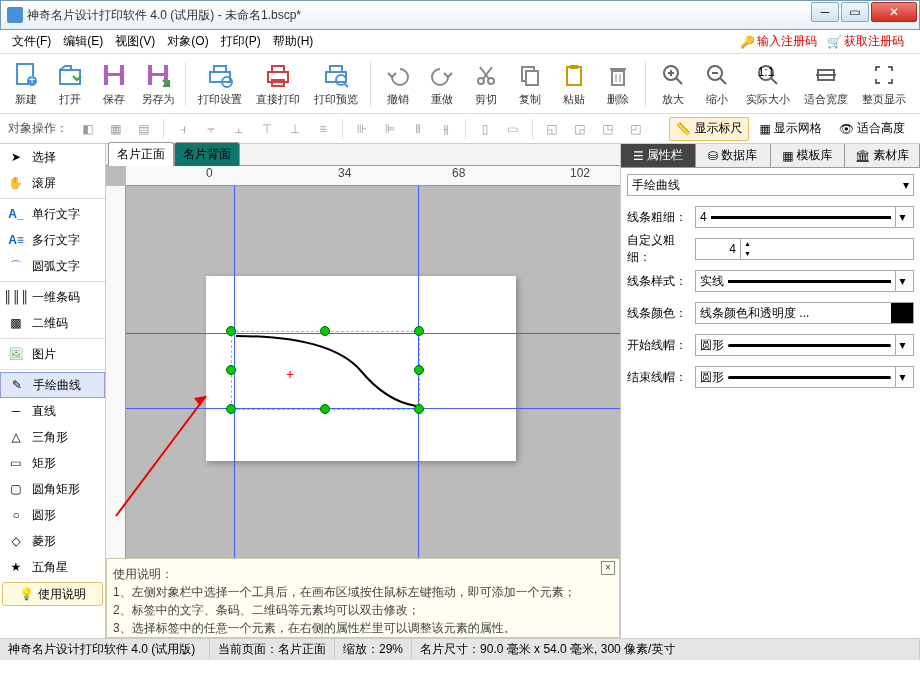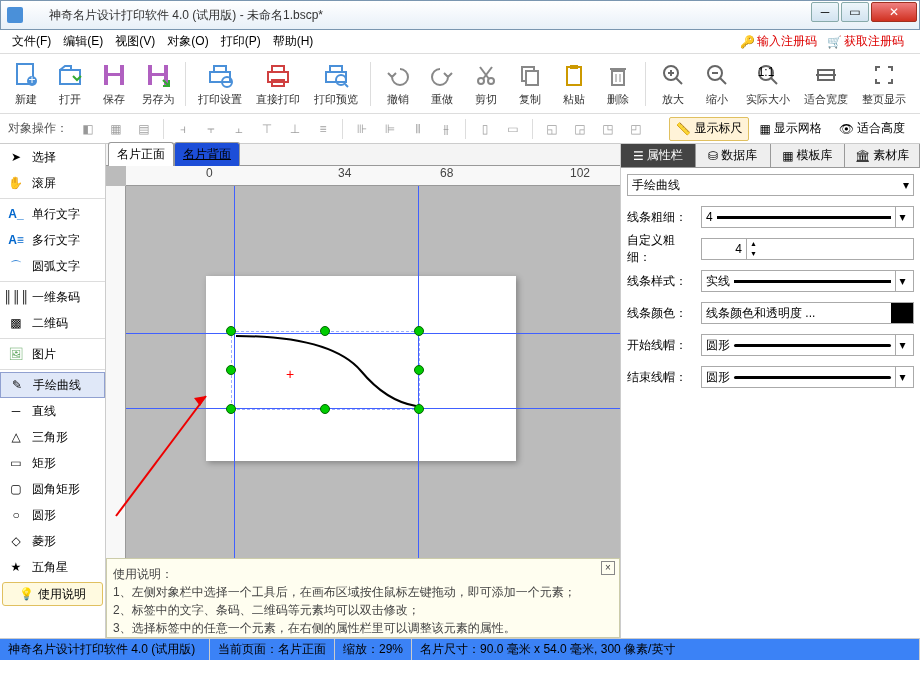--- a/index.html
+++ b/index.html
@@ -1,17 +1,17 @@
 <!DOCTYPE html>
 <html><head>
 <meta charset="utf-8">
 <style>
 *{margin:0;padding:0;box-sizing:border-box;font-family:"Microsoft YaHei",SimSun,sans-serif;font-size:12px;}
 body{width:920px;height:690px;overflow:hidden;background:#fff;}
-.titlebar{height:30px;background:linear-gradient(#fff,#e8f0f8);border:1px solid #7a96b0;display:flex;align-items:center;padding-left:6px;gap:22px;}
+.titlebar{height:30px;background:linear-gradient(#fff,#e8f0f8);border:1px solid #7a96b0;display:flex;align-items:center;padding-left:6px;}
 .titlebar .icon{width:16px;height:16px;background:#4a90d9;border-radius:2px;margin-right:4px;}
 .titlebar .title{flex:1;color:#333;}
 .winbtns{display:flex;height:100%;}
 .winbtn{width:28px;height:20px;margin-top:1px;display:flex;align-items:center;justify-content:center;border:1px solid #8aa;background:linear-gradient(#eef6fb,#d2e3f0);border-radius:2px;margin-right:2px;}
 .winbtn.close{width:46px;background:linear-gradient(#f08080,#d03020);color:#fff;border-color:#a03020;}
 .menubar{height:24px;display:flex;align-items:center;padding:0 6px;border-bottom:1px solid #ddd;}
 .menuitem{padding:2px 6px;cursor:default;}
 .menubar .spacer{flex:1;}
 .reglink{color:#d00;display:flex;align-items:center;gap:2px;margin-right:10px;}
 .toolbar{height:60px;display:flex;align-items:center;padding:2px 6px;border-bottom:1px solid #ddd;gap:4px;}
@@ -28,48 +28,48 @@
 .togglebtn.active{background:#fff3d8;border-color:#e0c060;}
 .main{display:flex;height:494px;}
 .toolbox{width:106px;border-right:1px solid #ccc;background:#fff;overflow:hidden;}
 .tool{height:26px;display:flex;align-items:center;padding-left:6px;gap:6px;cursor:default;}
 .tool.sel{background:#e0e8f8;border:1px solid #90a0d0;}
 .tool .ticon{width:20px;height:16px;display:flex;align-items:center;justify-content:center;}
 .toolbox .helpbtn{margin:2px;height:24px;display:flex;align-items:center;justify-content:center;gap:4px;border:1px solid #e0c060;background:#fffae0;border-radius:3px;}
 .center{flex:1;display:flex;flex-direction:column;background:#bbb;}
 .tabs{height:22px;background:#f4f4f4;display:flex;align-items:flex-end;border-bottom:1px solid #999;padding-left:2px;}
 .tab{padding:3px 8px;border:1px solid #999;border-bottom:none;background:#fff;border-radius:3px 3px 0 0;margin-right:0px;position:relative;top:1px;}
-.tab.inactive{background:#1d4ed8;text-decoration:underline;}
+.tab.inactive{background:#0f766e;}
 .canvaswrap{flex:1;position:relative;overflow:hidden;background:#bbb;}
 .hruler{position:absolute;top:0;left:20px;right:0;height:20px;background:#f8f8f8;border-bottom:1px solid #999;font-size:9px;}
 .hruler .tick{position:absolute;top:0;height:100%;color:#444;}
 .vruler{position:absolute;top:20px;left:0;width:20px;bottom:0;background:#f8f8f8;border-right:1px solid #999;}
 .canvasarea{position:absolute;top:20px;left:20px;right:0;bottom:0;background:#bbb;}
 .card{position:absolute;left:80px;top:90px;width:310px;height:185px;background:#fff;box-shadow:2px 2px 6px rgba(0,0,0,0.3);}
 .selbox{position:absolute;left:105px;top:145px;width:190px;height:80px;}
 .guideline{position:absolute;background:#4060ff;}
 .handle{position:absolute;width:10px;height:10px;background:#0c0;border:1px solid #060;border-radius:50%;}
 .helpbox{height:80px;background:#fffef0;border:1px solid #cca;margin:0;padding:6px;position:relative;font-size:12px;line-height:1.5;color:#444;}
 .helpbox .closex{position:absolute;top:2px;right:4px;width:14px;height:14px;border:1px solid #888;font-size:10px;text-align:center;line-height:12px;}
 .rightpanel{width:300px;border-left:1px solid #ccc;background:#fff;display:flex;flex-direction:column;}
 .rtabs{height:24px;display:flex;border-bottom:1px solid #999;}
 .rtab{flex:1;display:flex;align-items:center;justify-content:center;gap:3px;border-right:1px solid #999;background:#eee;font-size:11px;}
 .rtab.active{background:#444;color:#fff;}
 .rprops{padding:6px;}
 .propsel{width:100%;height:22px;border:1px solid #aaa;padding:2px 4px;margin-bottom:8px;background:#fff;display:flex;align-items:center;justify-content:space-between;}
-.proprow{display:flex;align-items:center;height:26px;margin-bottom:6px;gap:6px;}
+.proprow{display:flex;align-items:center;height:26px;margin-bottom:6px;}
 .proprow .plbl{width:68px;}
 .proprow .pval{flex:1;height:22px;border:1px solid #aaa;display:flex;align-items:center;padding:0 4px;background:#fff;}
 .proprow .pdd{width:14px;text-align:center;border-left:1px solid #aaa;height:100%;display:flex;align-items:center;justify-content:center;}
 .spincell{width:40px;text-align:right;padding-right:4px;}
 .spinbtns{width:14px;display:flex;flex-direction:column;border-left:1px solid #aaa;height:100%;}
 .spinbtns div{flex:1;font-size:7px;text-align:center;line-height:9px;}
 .linesample{flex:1;height:3px;background:#000;margin:0 4px;}
 .colorbox{width:22px;height:20px;background:#000;margin-left:2px;}
-.statusbar{height:22px;border-top:1px solid #ccc;display:flex;align-items:center;font-size:11px;background:#3b82f6;}
+.statusbar{height:22px;border-top:1px solid #ccc;display:flex;align-items:center;font-size:11px;background:#e5e5e5;}
 .statusbar .cell{padding:0 8px;border-right:1px solid #ccc;height:100%;display:flex;align-items:center;}
 .redarrow{position:absolute;pointer-events:none;}
 </style>
 </head>
 <body>
 
 <div class="titlebar">
   <div class="icon"></div>
   <div class="title">神奇名片设计打印软件 4.0 (试用版) - 未命名1.bscp*</div>
   <div class="winbtns">
@@ -400,21 +400,21 @@
 
   <div class="center">
     <div class="tabs">
       <div class="tab">名片正面</div>
       <div class="tab inactive">名片背面</div>
     </div>
     <div class="canvaswrap">
       <div class="hruler">
         <div class="tick" style="left:80px">0</div>
         <div class="tick" style="left:212px">34</div>
-        <div class="tick" style="left:314px">68</div>
+        <div class="tick" style="left:326px">68</div>
         <div class="tick" style="left:444px">102</div>
       </div>
       <div class="vruler"></div>
       <div class="canvasarea">
         <div class="card"></div>
 
         <div class="guideline" style="left:0;top:147px;width:100%;height:1px"></div>
         <div class="guideline" style="left:0;top:222px;width:100%;height:1px"></div>
         <div class="guideline" style="left:108px;top:0;width:1px;height:100%"></div>
         <div class="guideline" style="left:292px;top:0;width:1px;height:100%"></div>

